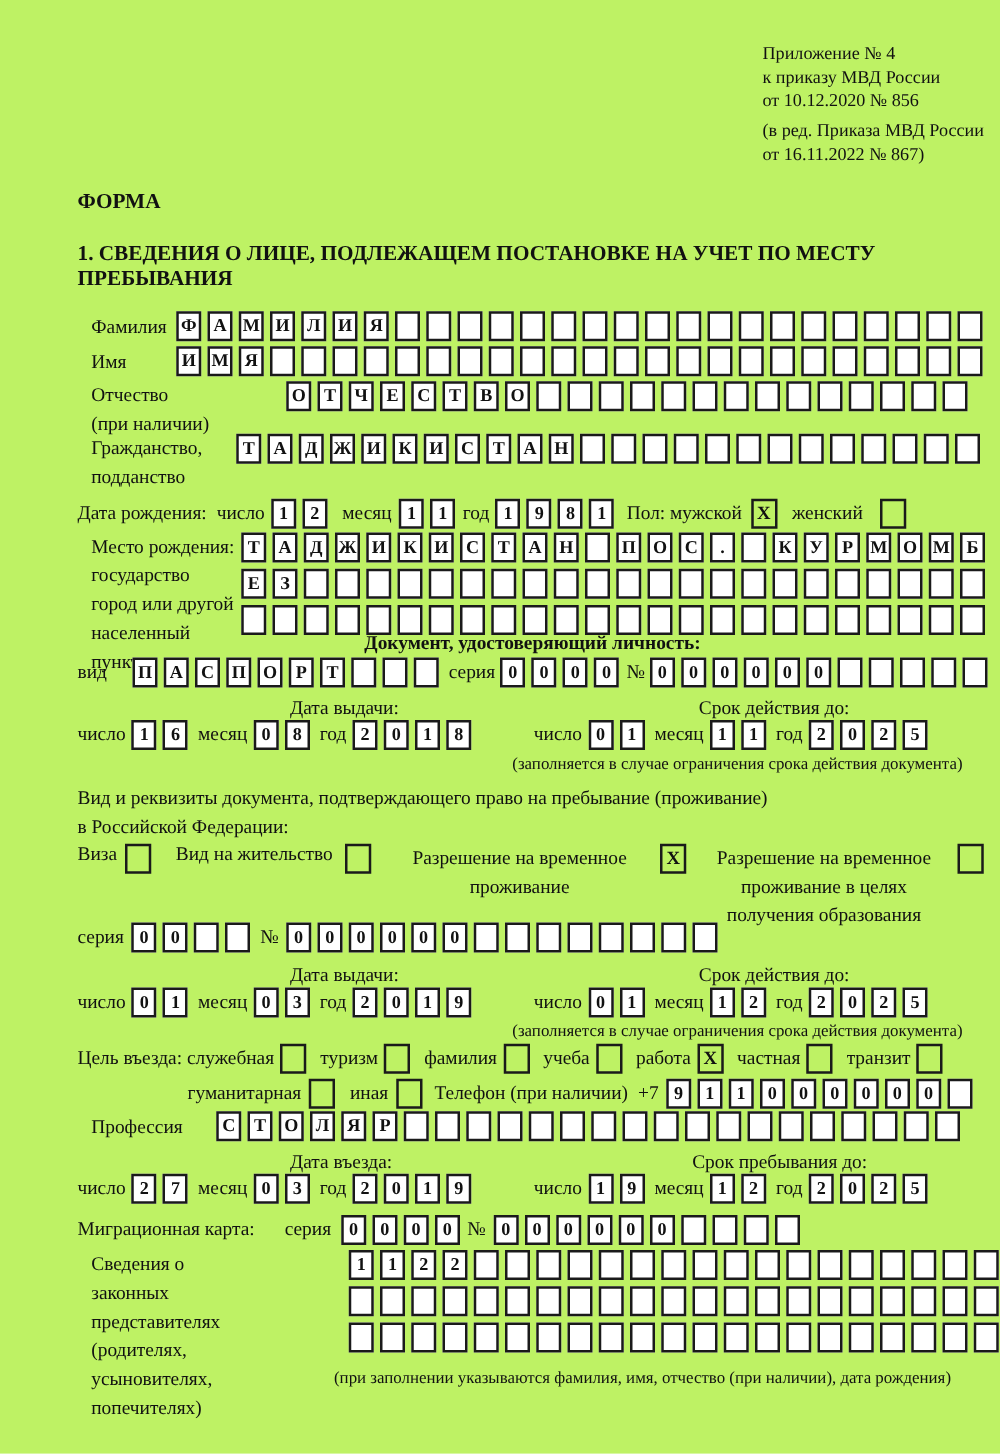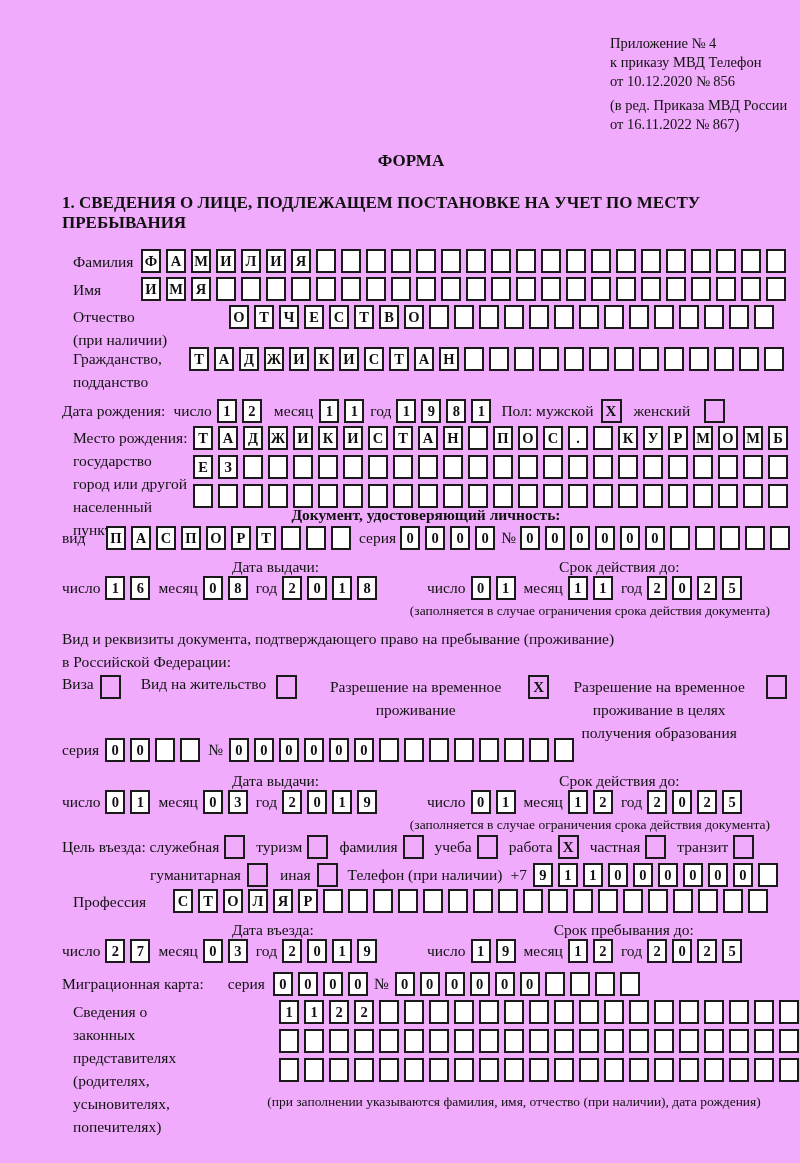--- a/index.html
+++ b/index.html
@@ -1,21 +1,21 @@
 <!DOCTYPE html>
 <html><head>
 <meta charset="utf-8">
 <style>
   html,body{margin:0;padding:0;background:#fff;}
-  .page{position:relative;width:800px;height:1163px;background:#f0abfc;box-sizing:border-box;
+  .page{position:relative;width:800px;height:1163px;background:#bef264;box-sizing:border-box;
         padding:34px 10px 0 62px;overflow:hidden;color:#111;
         font-family:"Liberation Serif","DejaVu Serif",serif;font-size:15.5px;}
   .appendix{margin-left:548px;font-size:14.5px;line-height:19px;}
   .edition{margin-top:5px;}
-  .forma{margin-top:17px;padding-right:30px;text-align:center;font-weight:bold;font-size:17px;}
+  .forma{margin-top:17px;padding-right:30px;text-align:left;font-weight:bold;font-size:17px;}
   .title{margin-top:15px;text-align:center;font-weight:bold;font-size:17px;line-height:23px;}
   .uline{display:inline-block;width:50px;border-bottom:3px solid #222;margin-left:10px;}
   .sec1{margin-top:22px;font-weight:bold;font-size:17px;}
   .frow{display:flex;align-items:center;}
   .ftop{display:flex;align-items:flex-start;}
   .cells{display:flex;gap:5px;}
   .cell{width:20px;height:24px;box-sizing:border-box;border:2px solid #1a1a1a;flex:0 0 auto;
         display:flex;align-items:center;justify-content:center;
         font-weight:bold;font-size:14.5px;background:#fff;}
   .cbox{width:21px;height:24px;box-sizing:border-box;border:2px solid #1a1a1a;flex:0 0 auto;
@@ -44,21 +44,21 @@
   .dgroup span{margin-right:5px;}
   .dgroup .cells{margin-right:8px;}
 </style>
 </head>
 <body>
 
 <div class="page">
 
   <div class="appendix">
     <div>Приложение № 4</div>
-    <div>к приказу МВД Телефон</div>
+    <div>к приказу МВД России</div>
     <div>от 10.12.2020 № 856</div>
     <div class="edition">(в ред. Приказа МВД России</div>
     <div>от 16.11.2022 № 867)</div>
   </div>
 
   <div class="forma">ФОРМА</div>
 
 
   <div class="sec1">1. СВЕДЕНИЯ О ЛИЦЕ, ПОДЛЕЖАЩЕМ ПОСТАНОВКЕ НА УЧЕТ ПО МЕСТУ ПРЕБЫВАНИЯ</div>
 

